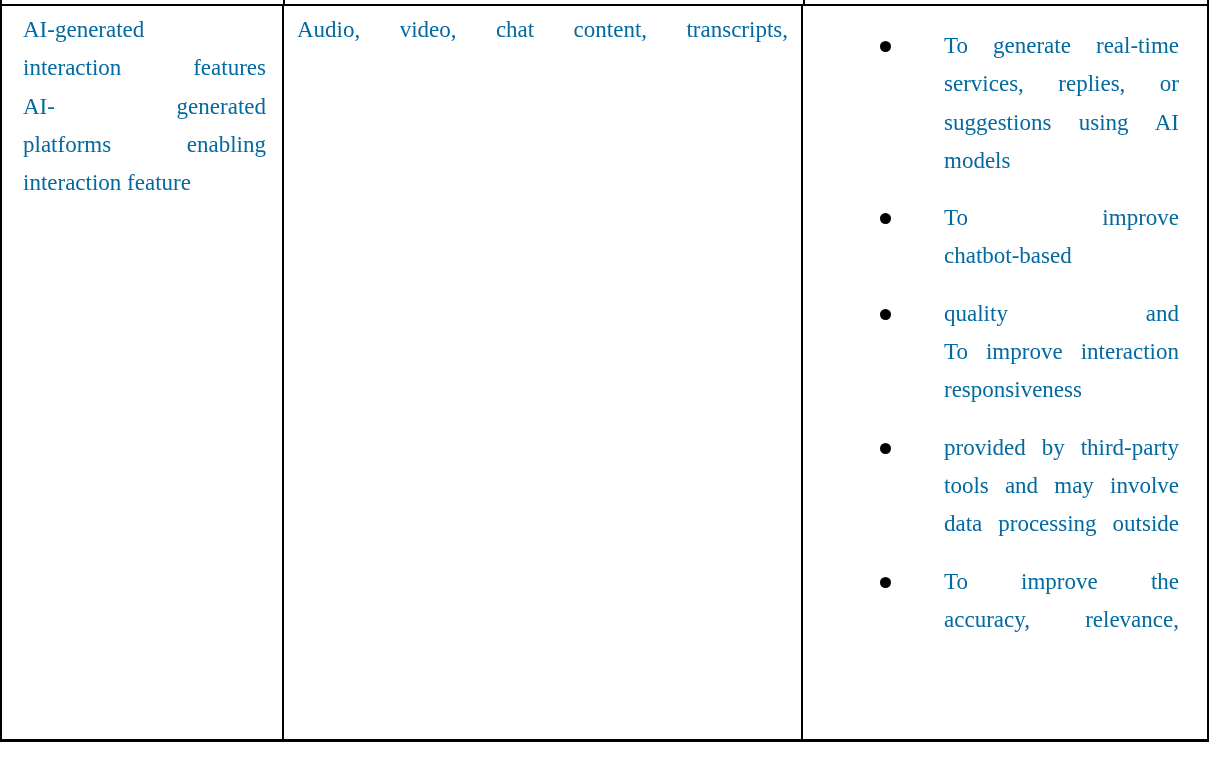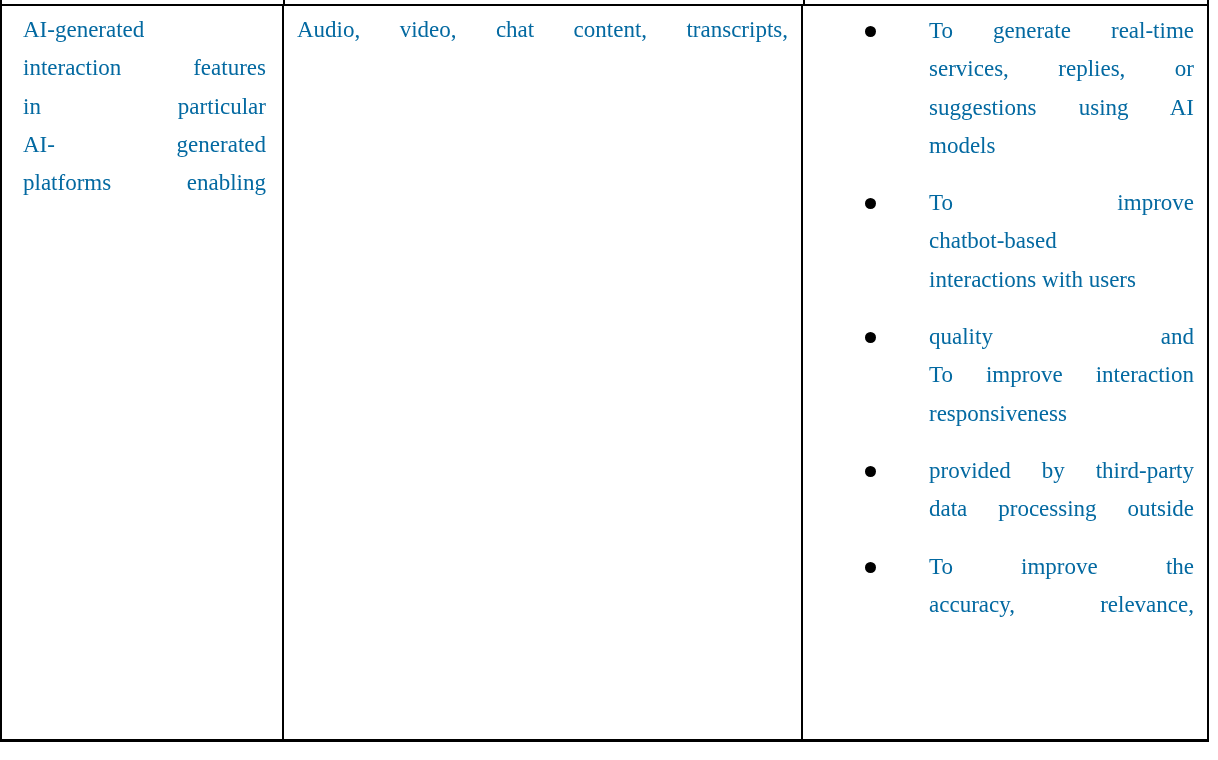--- a/index.html
+++ b/index.html
@@ -65,21 +65,21 @@
     font-size: 23px;
     line-height: 38.3px;
   }
   
   .jline {
     text-align: justify;
     text-align-last: justify;
   }
   .bullets {
     list-style: none;
-    margin: 1px;
+    margin: 16px;
     padding: 0;
   }
   .bullet-item {
     display: flex;
     align-items: flex-start;
     margin: 0 0 19px 0;
   }
   .bullet-dot {
     flex: 0 0 auto;
     width: 11px;
@@ -103,23 +103,23 @@
   <div class="stub stub-2"></div>
   <div class="stub stub-3"></div>
   <div class="stub stub-4"></div>
 
   <div class="doc-table">
     <div class="trow">
 
       <div class="cell cell-feature">
         <div class="tline jline">AI-generated</div>
         <div class="tline jline">interaction features</div>
-        <div class="tline jline">in particular</div>
         <div class="tline jline">AI- generated</div>
         <div class="tline jline">platforms enabling</div>
+        <div class="tline">interaction feature</div>
       </div>
 
       <div class="cell cell-data">
         <div class="tline jline">Audio, video, chat content, transcripts,</div>
       </div>
 
       <div class="cell cell-purpose">
         <ul class="bullets">
 
           <li class="bullet-item">
@@ -130,37 +130,37 @@
               <div class="tline jline">suggestions using AI</div>
               <div class="tline">models</div>
             </div>
           </li>
 
           <li class="bullet-item">
             <span class="bullet-dot"></span>
             <div class="bullet-text">
               <div class="tline jline">To improve</div>
               <div class="tline jline">chatbot-based</div>
-              <div class="tline">interactions with users</div>
             </div>
           </li>
 
           <li class="bullet-item">
             <span class="bullet-dot"></span>
             <div class="bullet-text">
               <div class="tline jline">quality and</div>
               <div class="tline jline">To improve interaction</div>
               <div class="tline">responsiveness</div>
             </div>
           </li>
 
           <li class="bullet-item">
             <span class="bullet-dot"></span>
             <div class="bullet-text">
               <div class="tline jline">provided by third-party</div>
+              <div class="tline jline">tools and may involve</div>
               <div class="tline jline">data processing outside</div>
             </div>
           </li>
 
           <li class="bullet-item">
             <span class="bullet-dot"></span>
             <div class="bullet-text">
               <div class="tline jline">To improve the</div>
               <div class="tline jline">accuracy, relevance,</div>
             </div>

